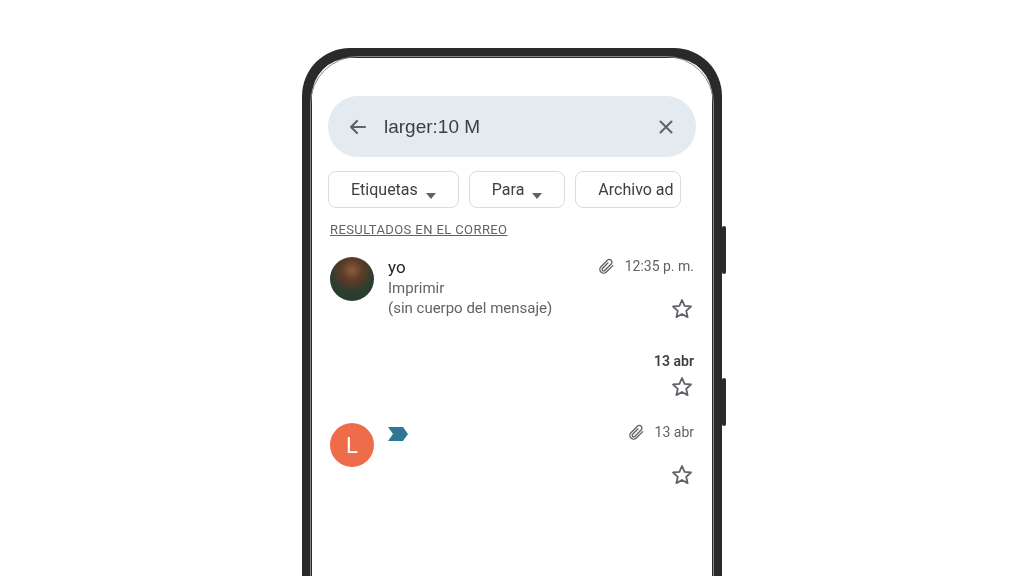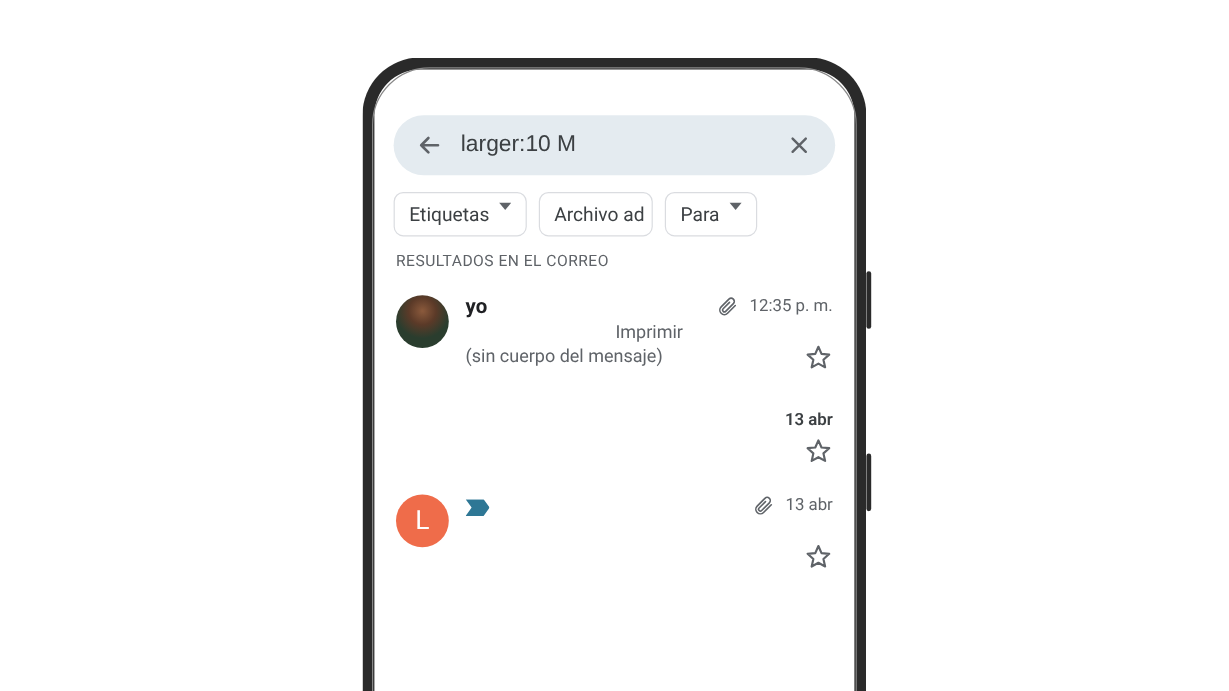--- a/index.html
+++ b/index.html
@@ -50,21 +50,21 @@
       background: #2a2a2a;
       border-radius: 2px;
     }
     .side-btn.b1 { top: 168px; }
     .side-btn.b2 { top: 320px; }
 
     .search-bar {
       margin: 8px 16px 14px 16px;
       background: #e4ebf0;
       border-radius: 30px;
-      height: 50px;
+      height: 61px;
       display: flex;
       align-items: center;
       padding: 0 16px;
     }
     .search-bar .icon-btn {
       width: 28px;
       height: 28px;
       display: flex;
       align-items: center;
       justify-content: center;
@@ -84,42 +84,43 @@
     .chips-row {
       display: flex;
       gap: 10px;
       padding: 0 16px 14px 16px;
       overflow: hidden;
       white-space: nowrap;
     }
     .chip {
       border: 1px solid #dadce0;
       border-radius: 8px;
-      padding: 8px 12px;
+      padding: 8px 22px;
       font-size: 16px;
       color: #3c4043;
       display: inline-flex;
-      align-items: flex-start;
+      align-items: flex-end;
       gap: 8px;
       cursor: pointer;
       flex-shrink: 0;
     }
     .chip .caret {
       width: 0;
       height: 0;
       border-left: 5px solid transparent;
       border-right: 5px solid transparent;
       border-top: 6px solid #5f6368;
     }
 
     .section-header {
       padding: 0 18px 10px 18px;
       font-size: 13px;
       letter-spacing: 0.4px;
       color: #5f6368;
+      text-decoration: underline;
     }
 
     .email-item {
       display: flex;
       padding: 10px 18px 6px 18px;
       gap: 14px;
     }
     .avatar {
       width: 44px;
       height: 44px;
@@ -138,34 +139,32 @@
     .avatar.letter { background: #ef6c4a; }
     .email-content { flex: 1; min-width: 0; }
     .email-top {
       display: flex;
       justify-content: space-between;
       align-items: flex-start;
     }
     .sender {
       font-size: 17px;
       color: #202124;
-      font-weight: bold;
     }
     .meta {
       display: flex;
       align-items: center;
       gap: 10px;
       color: #5f6368;
       font-size: 14px;
     }
     .subject {
       font-size: 15px;
       color: #5f6368;
       margin-top: 2px;
-      text-align: center;
     }
     .snippet {
       font-size: 15px;
       color: #5f6368;
       margin-top: 2px;
     }
     .star-row {
       display: flex;
       justify-content: flex-end;
       margin-top: 6px;
@@ -206,26 +205,26 @@
             <path d="M6 6l12 12M18 6L6 18" stroke="#5f6368" stroke-width="2.2" stroke-linecap="round"></path>
           </svg>
       </div>
     </div>
 
     <div class="chips-row">
       <div class="chip">
         <span>Etiquetas</span>
         <span class="caret"></span>
       </div>
-      <div class="chip" style="padding-right:6px;">
-        <span>Archivo ad</span>
-      </div>
       <div class="chip">
         <span>Para</span>
         <span class="caret"></span>
+      </div>
+      <div class="chip" style="padding-right:6px;">
+        <span>Archivo ad</span>
       </div>
     </div>
 
     <div class="section-header">RESULTADOS EN EL CORREO</div>
 
     <div class="email-item">
       <div class="avatar photo"></div>
       <div class="email-content">
         <div class="email-top">
           <div class="sender">yo</div>

